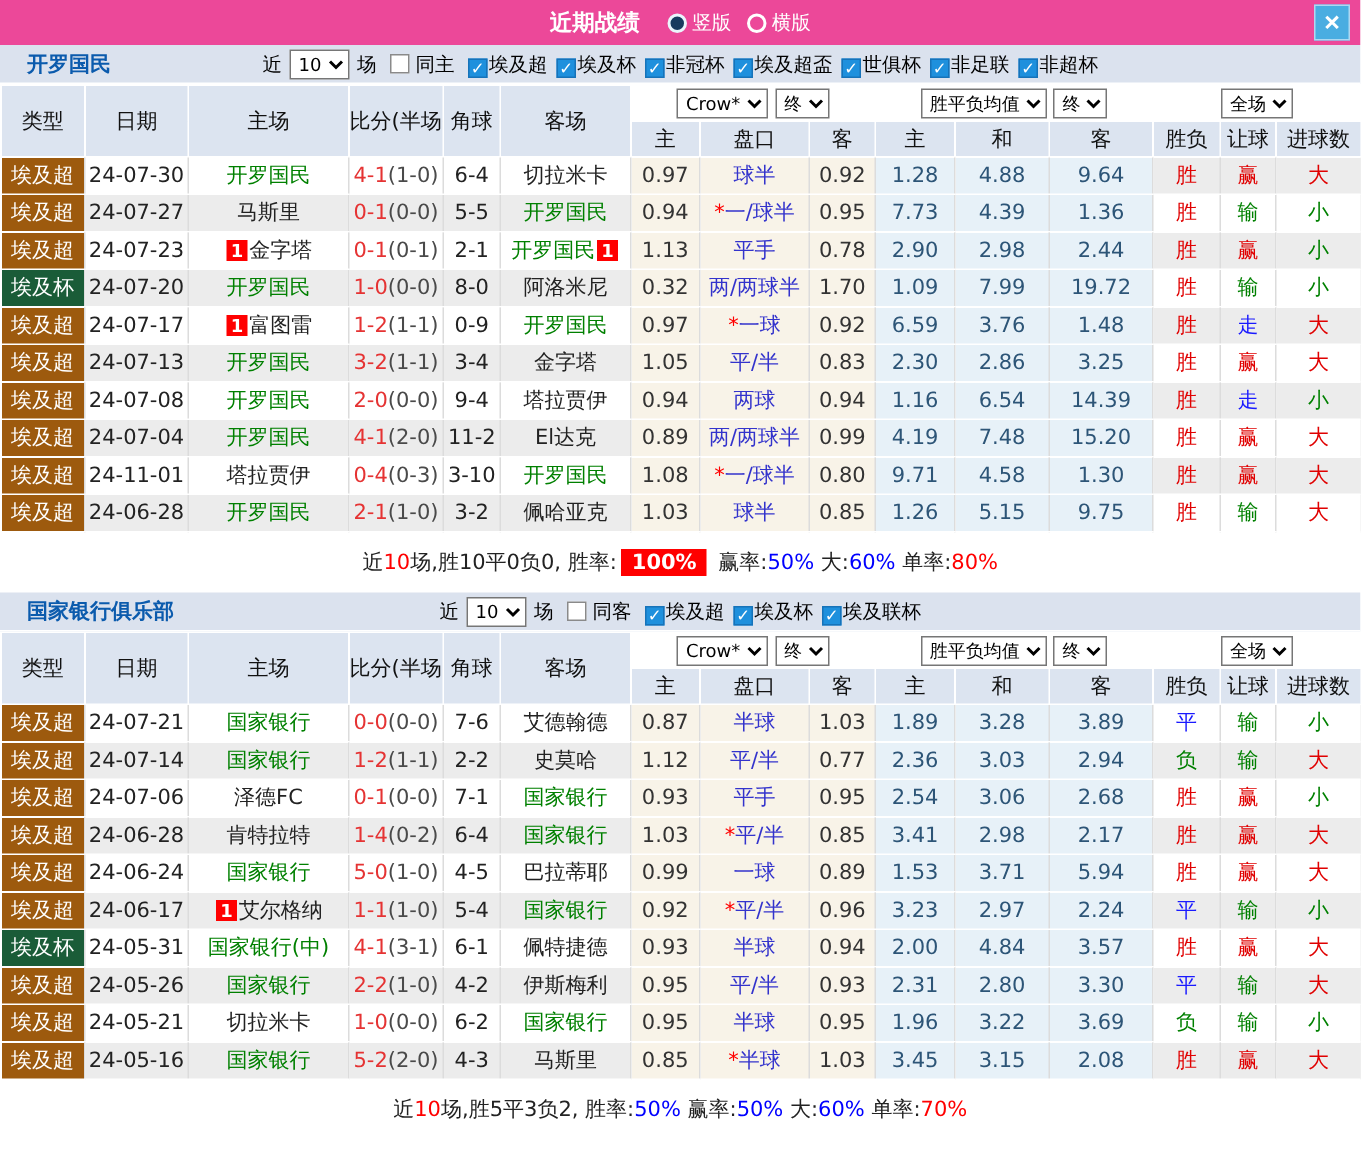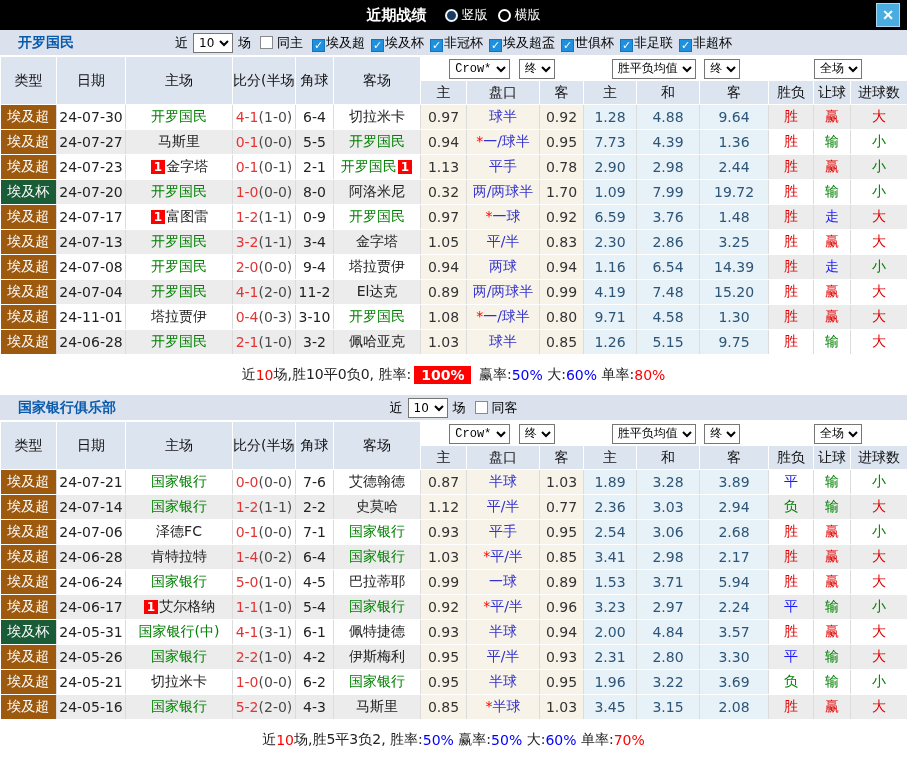--- a/index.html
+++ b/index.html
@@ -4,21 +4,21 @@
 <style>
   * { box-sizing: border-box; }
   html,body { margin:0; padding:0; }
   body {
     width:907px; height:777px; overflow:hidden;
     font-family:"DejaVu Sans","Liberation Sans",sans-serif;
     background:#fff; font-size:14px; color:#222;
   }
   
   .titlebar {
-    height:30px; background:#000000; position:relative;
+    height:30px; background:#ec4899; position:relative;
     display:flex; align-items:center; justify-content:center; color:#fff;
   }
   .title-text { font-weight:bold; font-size:15px; margin-right:8px; }
   .radio {
     display:inline-block; width:13px; height:13px; border-radius:50%;
     border:2px solid #fff; background:transparent; margin:0 4px 0 10px; vertical-align:-2px;
   }
   .radio.checked { background:#173a5e; border-color:#eaf5fc; }
   .radio-label { font-size:13px; }
   .close-btn {
@@ -49,21 +49,21 @@
     vertical-align:-2px; margin:0 1px 0 6px; color:#fff;
   }
   .cb.checked { background:#1e90dd; border-color:#1673b9; }
   .cb-item { cursor:pointer; }
   
   table { width:907px; border-collapse:collapse; table-layout:fixed; }
   th {
     background:#dce4f0; border:1px solid #fff; font-weight:normal;
     font-size:14px; height:24px; padding:0; color:#111; overflow:hidden; white-space:nowrap;
   }
-  th.sel-row { background:#fff;font-family:Liberation Mono, monospace; }
+  th.sel-row { background:#fff; }
   td {
     height:25px; padding:0; text-align:center; font-size:14px;
     border-right:1px solid #dcdcdc; border-bottom:1px solid #fff;
     overflow:hidden; white-space:nowrap; background:#fff;
   }
   tbody tr:nth-child(even) td.stripe { background:#ececec; }
   table.invert-res tbody tr:nth-child(odd) td.rstripe { background:#ececec; }
   table.invert-res tbody tr:nth-child(even) td.rstripe { background:#fff; }
   table:not(.invert-res) tbody tr:nth-child(even) td.rstripe { background:#ececec; }
   td.league.brown { background:#9d5a0e; color:#fff; }
@@ -357,20 +357,21 @@
     </div>
 
   <div class="band">
     <span class="team-title">国家银行俱乐部</span>
     <span class="filters">
       <span>近</span>
       <select><option>10</option></select>
       <span>场</span>
       <span class="cb"></span>
       <span>同客</span>
+      <span><label class="cb-item"><span class="cb checked">✓</span><span>埃及超</span></label><label class="cb-item"><span class="cb checked">✓</span><span>埃及杯</span></label><label class="cb-item"><span class="cb checked">✓</span><span>埃及联杯</span></label></span>
     </span>
   </div>
 
   <table>
     <colgroup>
       <col style="width:56px">
         <col style="width:69px">
         <col style="width:107px">
       <col style="width:63px">
         <col style="width:38px">

